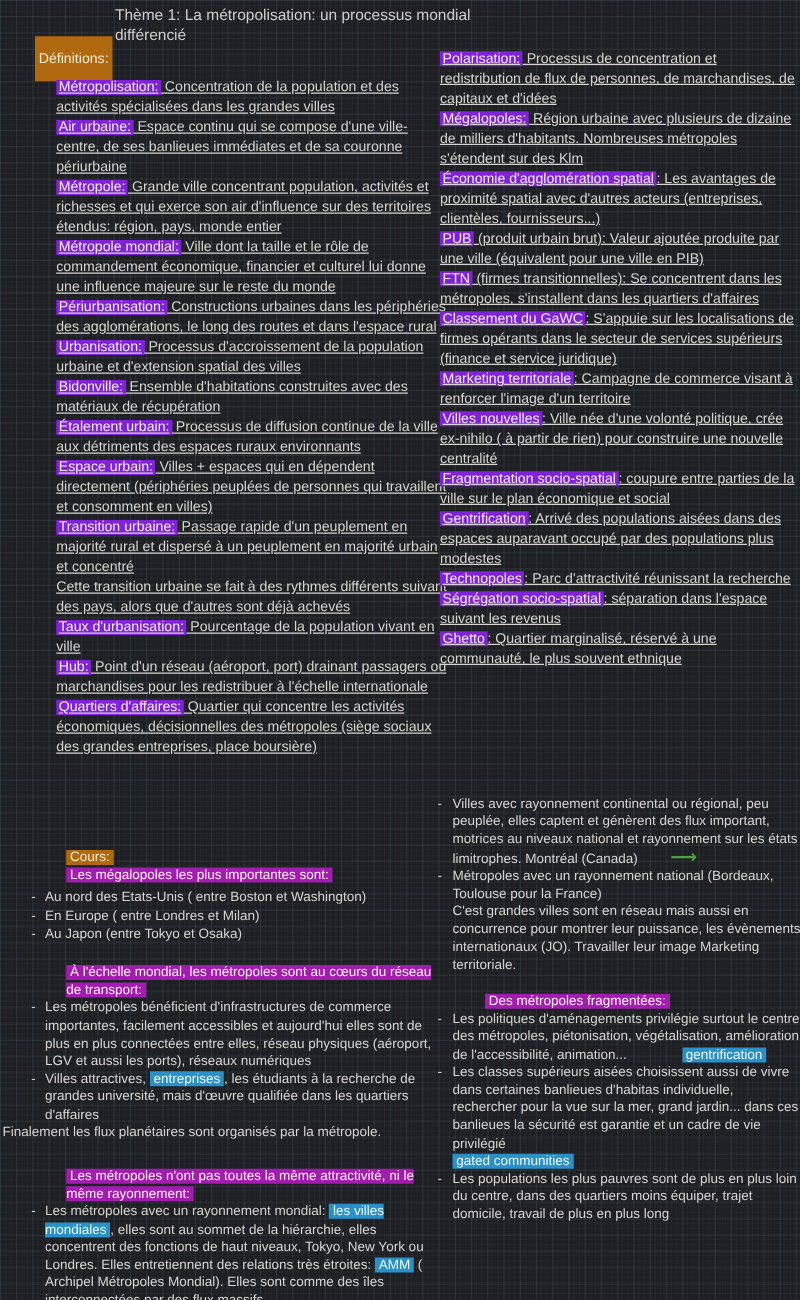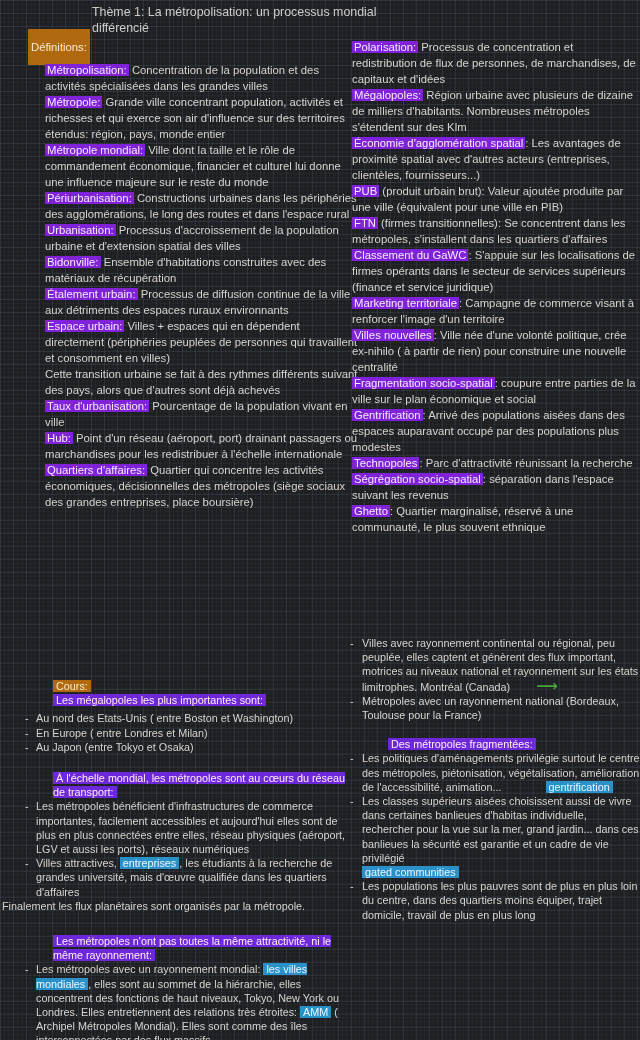--- a/index.html
+++ b/index.html
@@ -13,25 +13,25 @@
       linear-gradient(rgba(255,255,255,0.03) 1px, transparent 1px),
       linear-gradient(90deg, rgba(255,255,255,0.03) 1px, transparent 1px);
     background-size:13px 13px,13px 13px,4.33px 4.33px,4.33px 4.33px;
     color:#d6d4d0;
   }
   .abs{position:absolute;}
   #title{left:48px;top:4px;width:312px;font-size:12.4px;line-height:1.32;color:#cfcdc9;margin-left:44px;}
   #def-header{left:28px;top:39px;font-size:11.3px;line-height:16px;}
   #left-defs{left:28px;top:62px;width:313px;padding-left:17px;}
   #right-defs{left:352px;top:39px;width:287px;}
-  .defs{font-size:11.3px;line-height:16px;}
+  .defs{font-size:11.3px;line-height:16px;text-decoration:underline;}
   .def{margin:0;}
   .hl-purple{background:#7f22d8;color:#f3ecff;padding:0 2px;}
   .hl-orange{background:#b1690f;color:#f7ead2;padding:12px 3px;}
-  .run-pink{background:#6d28d9;color:#ffeef5;padding:0 3px;}
+  .run-pink{background:#a21caf;color:#ffeef5;padding:0 3px;}
   .run-orange{background:#b1690f;color:#f7ead2;padding:0 3px;}
   .run-cyan{background:#2a90c8;color:#eaf7ff;padding:0 3px;}
   .run-plain{}
   .run-arrow{color:#4aa33c;font-weight:bold;font-size:15px;margin-left:26px;letter-spacing:-1px;}
   .gap-left{margin-left:44px;}
   .indent16{margin-left:16px;}
   .course{font-size:10.8px;line-height:14.2px;}
   #left-course{left:13px;top:679px;width:333px;}
   #right-course{left:348px;top:636px;width:293px;}
   .blk{margin:0;}
@@ -48,27 +48,29 @@
 </head>
 <body>
 
 <div id="title" class="abs">Thème 1: La métropolisation: un processus mondial différencié</div>
 
 <div id="def-header" class="abs"><span class="hl-orange">Définitions:</span></div>
 
 <div id="left-defs" class="abs defs">
 
 <p class="def"><span class="hl-purple">Métropolisation:</span><span> Concentration de la population et des activités spécialisées dans les grandes villes</span></p>
+    <p class="def"><span class="hl-purple">Air urbaine:</span><span> Espace continu qui se compose d'une ville-centre, de ses banlieues immédiates et de sa couronne périurbaine</span></p>
     <p class="def"><span class="hl-purple">Métropole:</span><span> Grande ville concentrant population, activités et richesses et qui exerce son air d'influence sur des territoires étendus: région, pays, monde entier</span></p>
     <p class="def"><span class="hl-purple">Métropole mondial:</span><span> Ville dont la taille et le rôle de commandement économique, financier et culturel lui donne une influence majeure sur le reste du monde</span></p>
     <p class="def"><span class="hl-purple">Périurbanisation:</span><span> Constructions urbaines dans les périphéries des agglomérations, le long des routes et dans l'espace rural</span></p>
     <p class="def"><span class="hl-purple">Urbanisation:</span><span> Processus d'accroissement de la population urbaine et d'extension spatial des villes</span></p>
     <p class="def"><span class="hl-purple">Bidonville:</span><span> Ensemble d'habitations construites avec des matériaux de récupération</span></p>
     <p class="def"><span class="hl-purple">Étalement urbain:</span><span> Processus de diffusion continue de la ville aux détriments des espaces ruraux environnants</span></p>
     <p class="def"><span class="hl-purple">Espace urbain:</span><span> Villes + espaces qui en dépendent directement (périphéries peuplées de personnes qui travaillent et consomment en villes)</span></p>
+    <p class="def"><span class="hl-purple">Transition urbaine:</span><span> Passage rapide d'un peuplement en majorité rural et dispersé à un peuplement en majorité urbain et concentré</span></p>
     <p class="def"><span>Cette transition urbaine se fait à des rythmes différents suivant des pays, alors que d'autres sont déjà achevés</span></p>
     <p class="def"><span class="hl-purple">Taux d'urbanisation:</span><span> Pourcentage de la population vivant en ville</span></p>
     <p class="def"><span class="hl-purple">Hub:</span><span> Point d'un réseau (aéroport, port) drainant passagers ou marchandises pour les redistribuer à l'échelle internationale</span></p>
     <p class="def"><span class="hl-purple">Quartiers d'affaires:</span><span> Quartier qui concentre les activités économiques, décisionnelles des métropoles (siège sociaux des grandes entreprises, place boursière)</span></p>
   </div>
 
 <div id="right-defs" class="abs defs">
 
 <p class="def"><span class="hl-purple">Polarisation:</span><span> Processus de concentration et redistribution de flux de personnes, de marchandises, de capitaux et d'idées</span></p>
     <p class="def"><span class="hl-purple">Mégalopoles:</span><span> Région urbaine avec plusieurs de dizaine de milliers d'habitants. Nombreuses métropoles s'étendent sur des Klm</span></p>
@@ -119,21 +121,21 @@
     </div>
   </div>
 
 <div id="right-course" class="abs course">
     <div class="blk blk-bullet">
       <span class="dash">-</span>
       <span class="bbody"><span class="run-plain">Villes avec rayonnement continental ou régional, peu peuplée, elles captent et génèrent des flux important, motrices au niveaux national et rayonnement sur les états limitrophes. Montréal (Canada)</span><span class="run-arrow">⟶</span></span>
     </div>
     <div class="blk blk-bullet">
       <span class="dash">-</span>
-      <span class="bbody"><span class="run-plain">Métropoles avec un rayonnement national (Bordeaux, Toulouse pour la France)</span><br></span>
+      <span class="bbody"><span class="run-plain">Métropoles avec un rayonnement national (Bordeaux, Toulouse pour la France)</span><br><span class="run-plain">C'est grandes villes sont en réseau mais aussi en concurrence pour montrer leur puissance, les évènements internationaux (JO). Travailler leur image Marketing territoriale.</span></span>
     </div>
     <div class="blk blk-spacer" style="height: 15px;"></div>
     <div class="blk blk-head indent16"><span class="run-pink">Des métropoles fragmentées:</span></div>
     <div class="blk blk-bullet">
       <span class="dash">-</span>
       <span class="bbody"><span class="run-plain">Les politiques d'aménagements privilégie surtout le centre des métropoles, piétonisation, végétalisation, amélioration de l'accessibilité, animation...</span><span class="run-cyan gap-left">gentrification</span></span>
     </div>
     <div class="blk blk-bullet">
       <span class="dash">-</span>
       <span class="bbody"><span class="run-plain">Les classes supérieurs  aisées choisissent aussi de vivre dans certaines banlieues d'habitas individuelle, rechercher pour la vue sur la mer, grand jardin... dans ces banlieues la sécurité est garantie et un cadre de vie privilégié</span><br><span class="run-cyan">gated communities</span></span>

